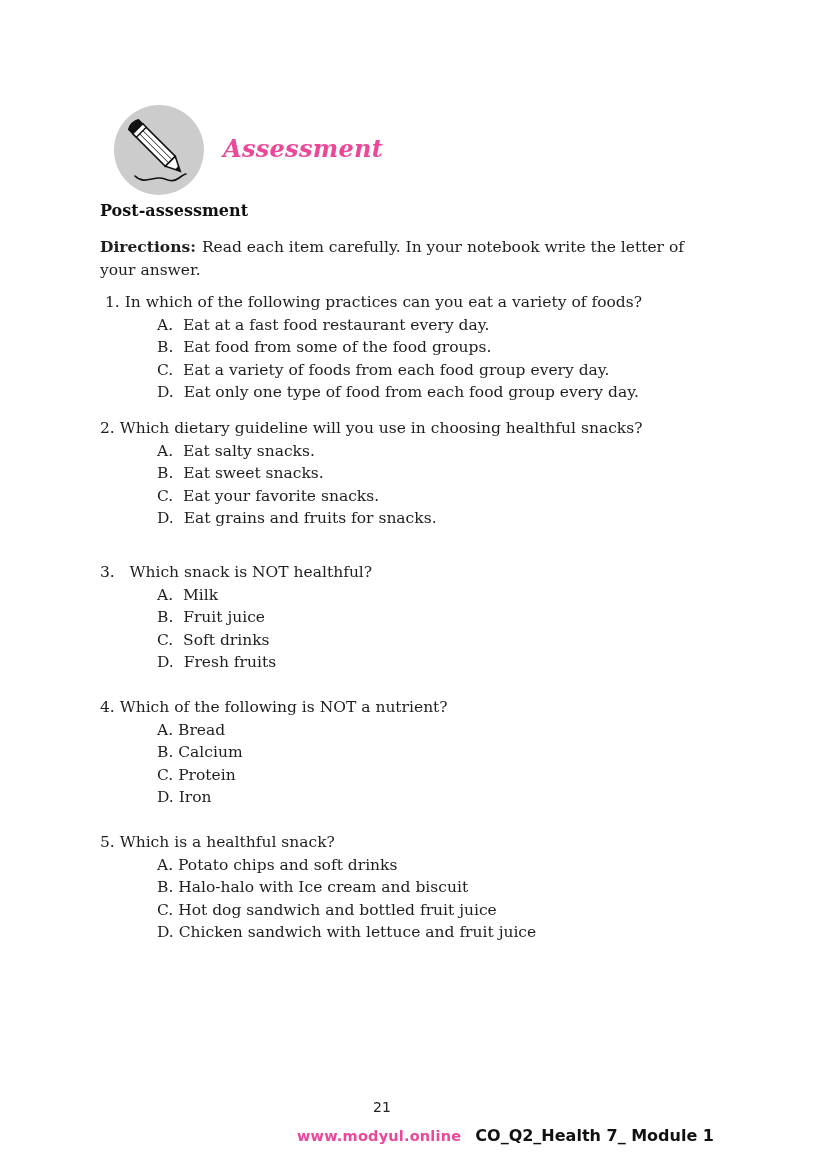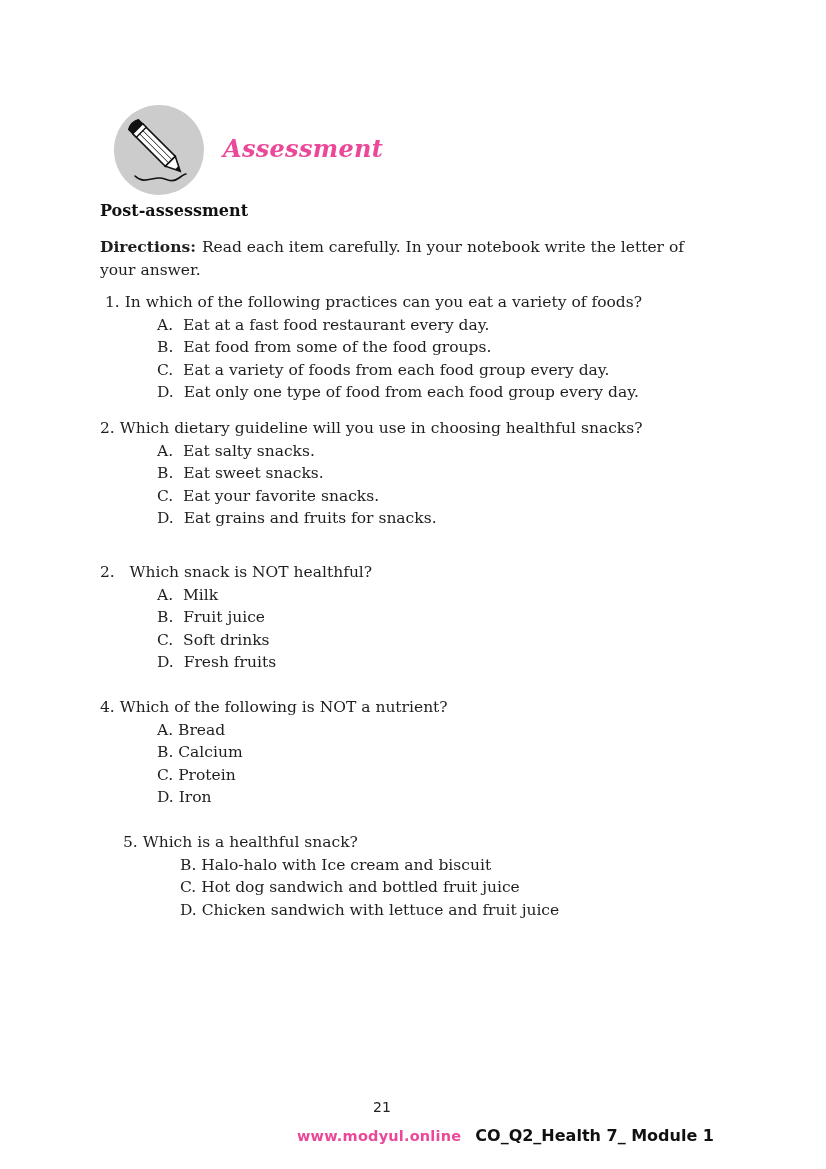--- a/index.html
+++ b/index.html
@@ -78,21 +78,21 @@
     }
     .question .opts li {
       line-height: 22.6px;
       white-space: pre;
     }
     .q1 { top: 291px; }
     .q1 .stem { padding-left: 5px; }
     .q2 { top: 417px; }
     .q3 { top: 561px; }
     .q4 { top: 696px; }
-    .q5 { top: 831px; margin-left: 23px; }
+    .q5 { top: 831px; }
     .page-number {
       position: absolute;
       left: 0;
       width: 764px;
       top: 1099px;
       text-align: center;
       font-family: "DejaVu Sans", "Liberation Sans", sans-serif;
       font-size: 14px;
       color: #222;
     }
@@ -166,21 +166,21 @@
     <div class="stem">2. Which dietary guideline will you use in choosing healthful snacks?</div>
     <ul class="opts">
       <li>A.  Eat salty snacks.</li>
       <li>B.  Eat sweet snacks.</li>
       <li>C.  Eat your favorite snacks.</li>
       <li>D.  Eat grains and fruits for snacks.</li>
     </ul>
   </div>
 
   <div class="question q3">
-    <div class="stem">2.   Which snack is NOT healthful?</div>
+    <div class="stem">3.   Which snack is NOT healthful?</div>
     <ul class="opts">
       <li>A.  Milk</li>
       <li>B.  Fruit juice</li>
       <li>C.  Soft drinks</li>
       <li>D.  Fresh fruits</li>
     </ul>
   </div>
 
   <div class="question q4">
     <div class="stem">4. Which of the following is NOT a nutrient?</div>
@@ -188,20 +188,21 @@
       <li>A. Bread</li>
       <li>B. Calcium</li>
       <li>C. Protein</li>
       <li>D. Iron</li>
     </ul>
   </div>
 
   <div class="question q5">
     <div class="stem">5. Which is a healthful snack?</div>
     <ul class="opts">
+      <li>A. Potato chips and soft drinks</li>
       <li>B. Halo-halo with Ice cream and biscuit</li>
       <li>C. Hot dog sandwich and bottled fruit juice</li>
       <li>D. Chicken sandwich with lettuce and fruit juice</li>
     </ul>
   </div>
 
   <div class="page-number">21</div>
 
   <div class="footer">
     <span class="watermark">www.modyul.online</span><span class="module">CO_Q2_Health 7_ Module 1</span>

